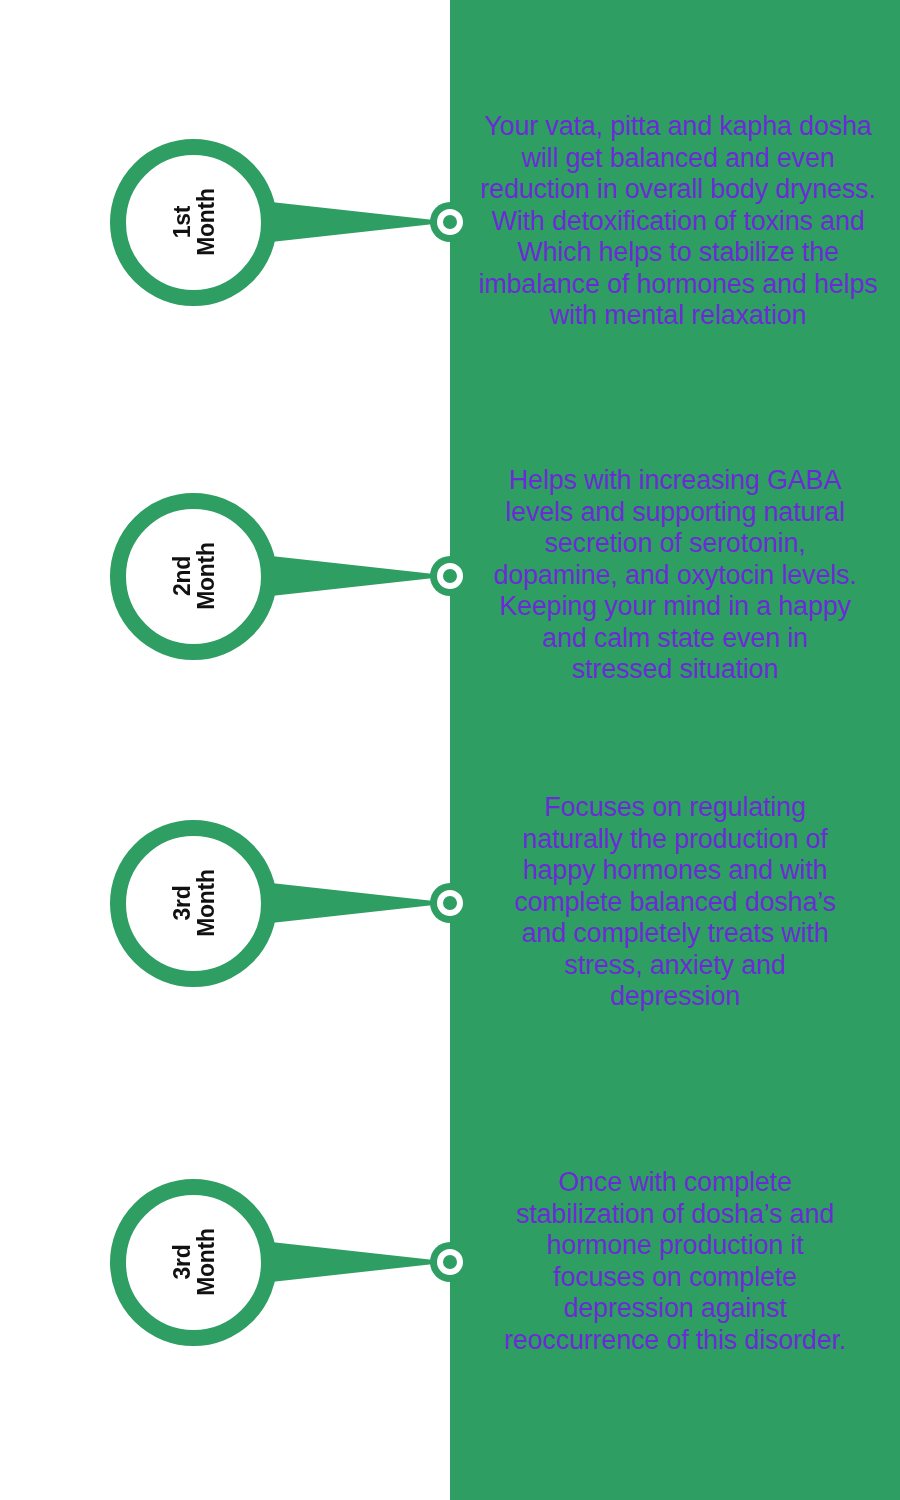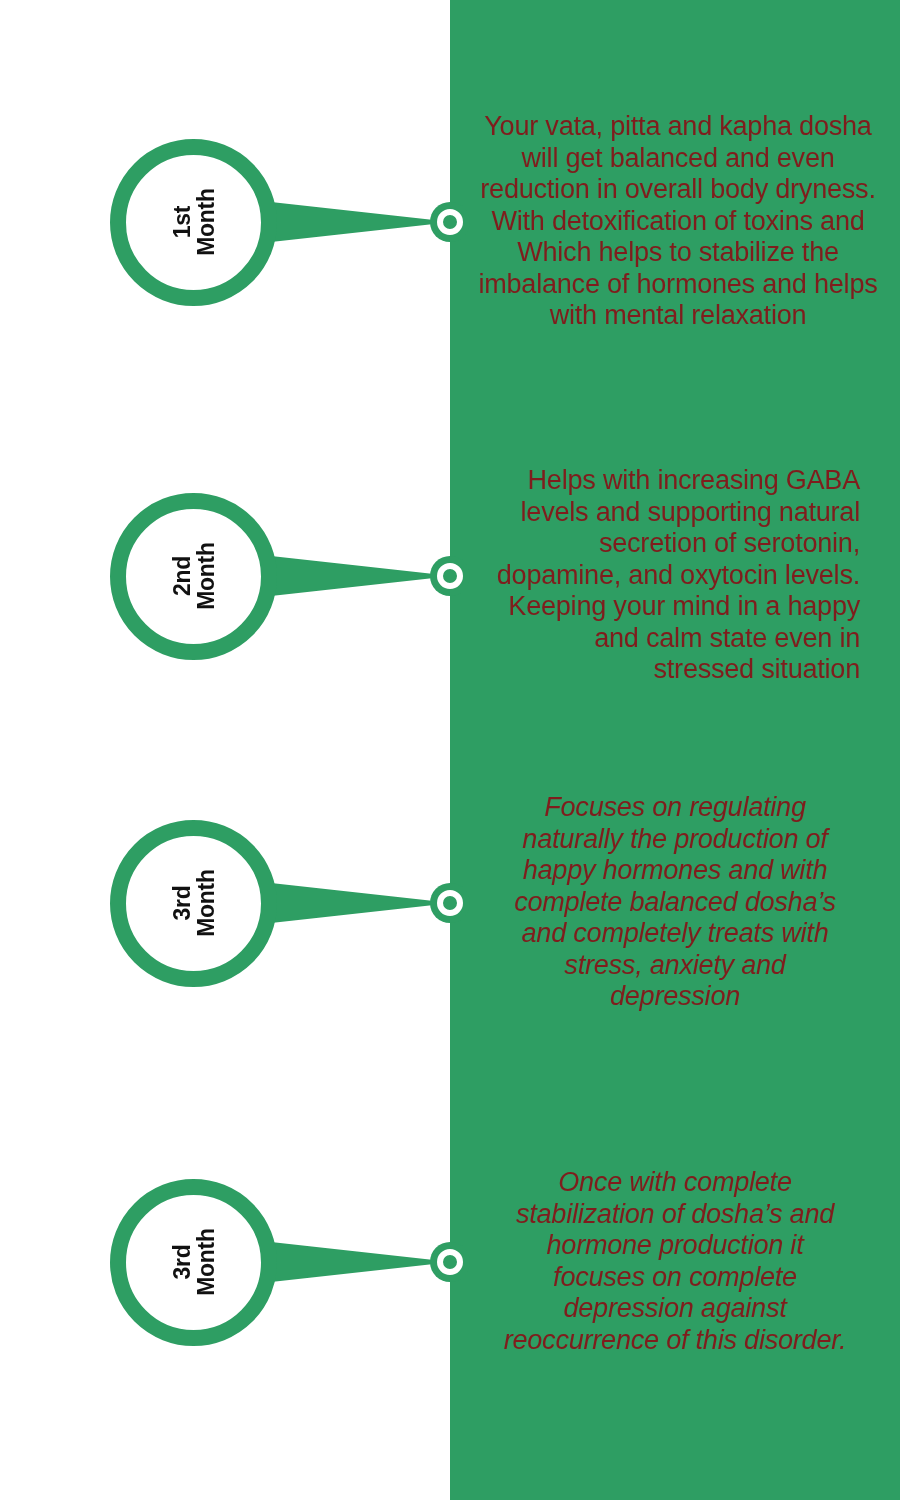--- a/index.html
+++ b/index.html
@@ -101,33 +101,33 @@
     border-radius: 50%;
     border: 6px solid #ffffff;
     box-sizing: border-box;
   }
 
   
   .desc {
     position: absolute;
     top: 50%;
     transform: translateY(-50%);
-    color: #7f1d1d;
+    color: #6d28d9;
     font-family: "Liberation Sans", sans-serif;
     font-weight: 300;
     font-size: 27px;
     line-height: 1.17;
     text-align: center;
     letter-spacing: -0.2px;
     z-index: 3;
   }
 
   .desc.w-wide   { left: 468px; width: 420px; }
-  .desc.w-medium { left: 490px; width: 370px; text-align: right; }
-  .desc.w-narrow { left: 500px; width: 350px; font-style: italic; }
+  .desc.w-medium { left: 490px; width: 370px; }
+  .desc.w-narrow { left: 500px; width: 350px; }
 </style>
 </head>
 <body>
 
 <div id="infographic">
 
   <div class="green-panel"></div>
 
   <div class="row" style="top:222px;">
 

